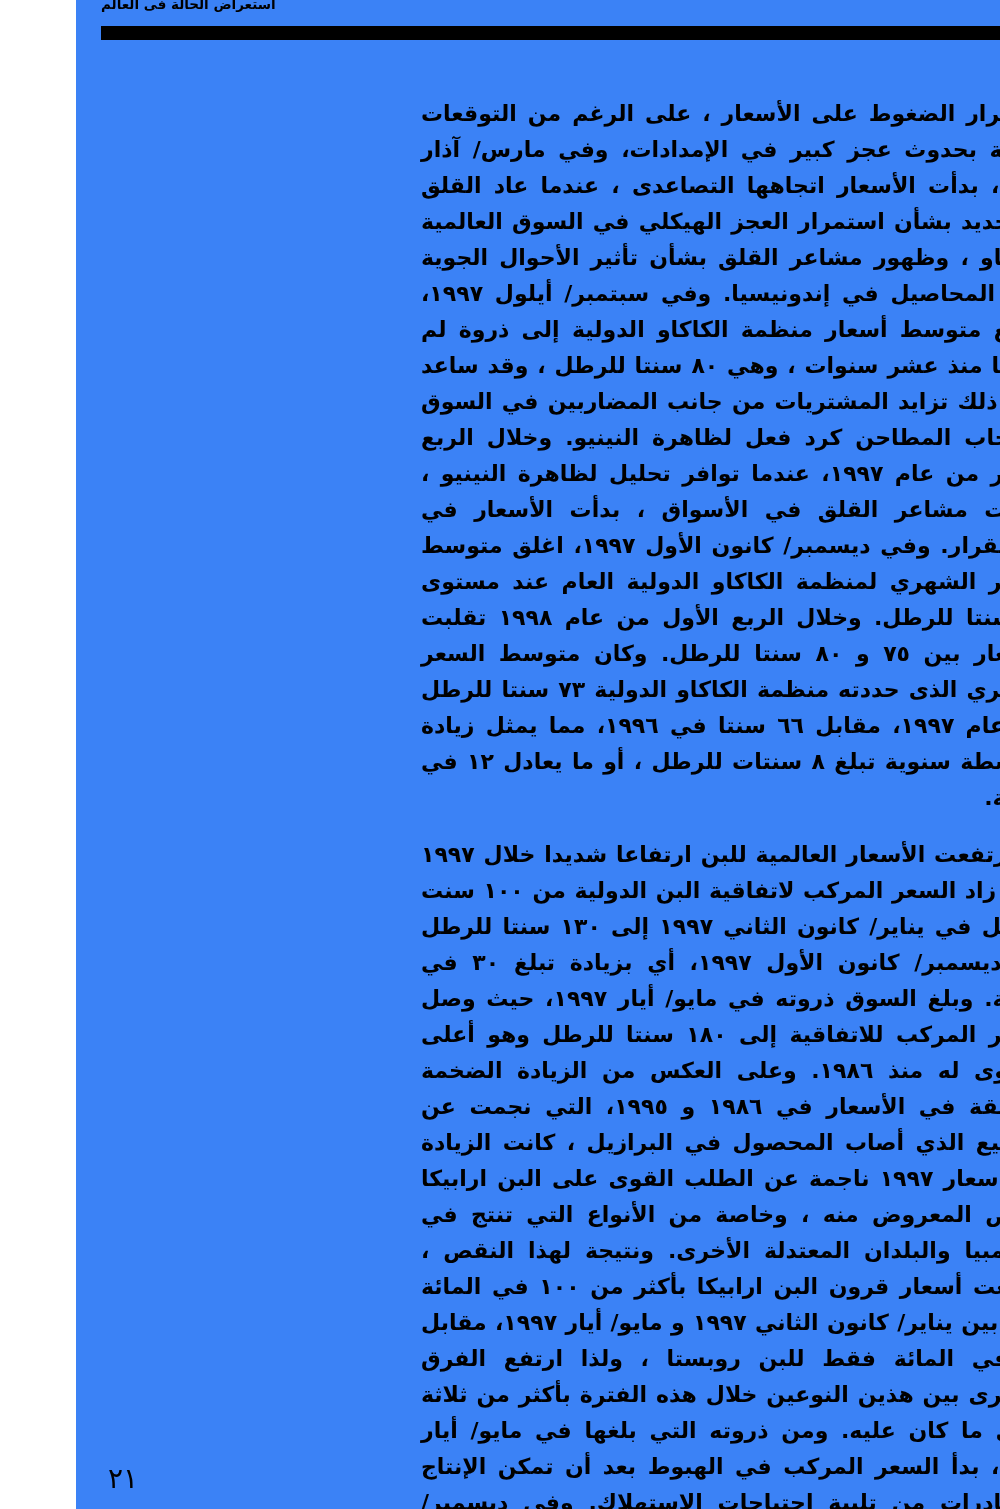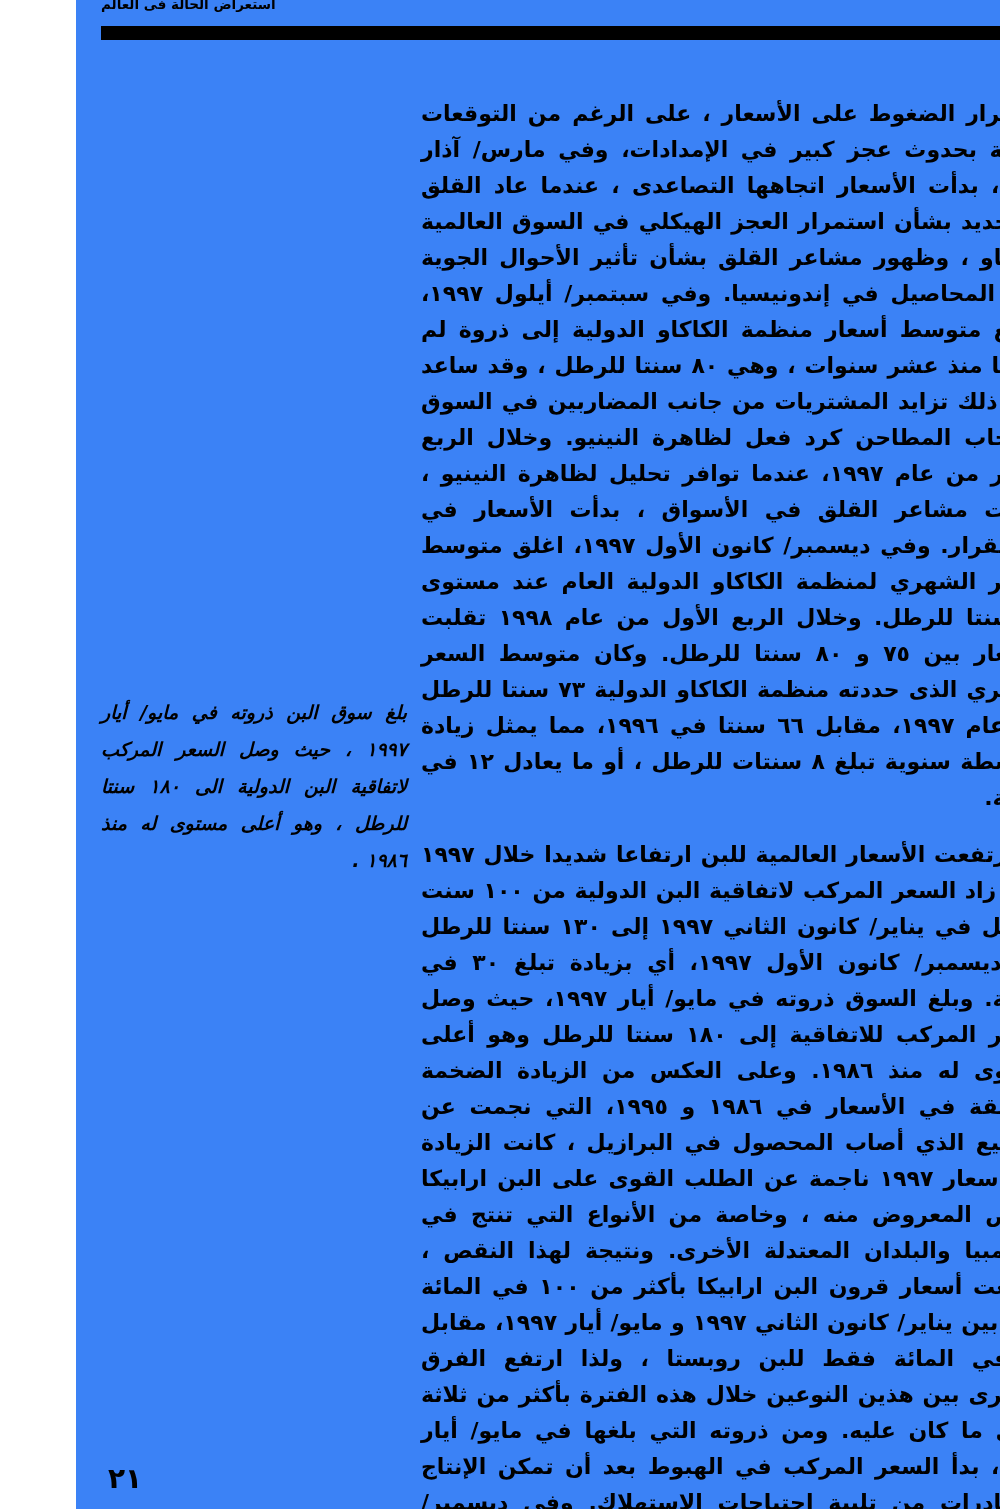--- a/index.html
+++ b/index.html
@@ -66,38 +66,37 @@
     font-size: 19px;
     font-weight: bold;
     font-style: italic;
     line-height: 37px;
   }
   .page-number {
     position: absolute;
     top: 1465px;
     left: 32px;
     font-size: 28px;
-    font-weight: bold;
+    font-weight: normal;
     line-height: 1;
   }
 </style>
 </head>
 <body>
 
 <div class="page">
 
   <div class="running-head">استعراض الحالة فى العالم</div>
 
   <div class="head-rule"></div>
 
   <div class="main-column">
 
     <p class="body-para"><span>استمرار الضغوط على الأسعار ، على الرغم من التوقعات العامة بحدوث عجز كبير في الإمدادات، وفي مارس/ آذار ١٩٩٧، بدأت الأسعار اتجاهها التصاعدى ، عندما عاد القلق من جديد بشأن استمرار العجز الهيكلي في السوق العالمية للكاكاو ، وظهور مشاعر القلق بشأن تأثير الأحوال الجوية على المحاصيل في إندونيسيا. وفي سبتمبر/ أيلول ١٩٩٧، ارتفع متوسط أسعار منظمة الكاكاو الدولية إلى ذروة لم يبلغها منذ عشر سنوات ، وهي ٨٠ سنتا للرطل ، وقد ساعد على ذلك تزايد المشتريات من جانب المضاربين في السوق وأصحاب المطاحن كرد فعل لظاهرة النينيو. وخلال الربع الأخير من عام ١٩٩٧، عندما توافر تحليل لظاهرة النينيو ، وخفت مشاعر القلق في الأسواق ، بدأت الأسعار في الاستقرار. وفي ديسمبر/ كانون الأول ١٩٩٧، اغلق متوسط السعر الشهري لمنظمة الكاكاو الدولية العام عند مستوى ٧٨ سنتا للرطل. وخلال الربع الأول من عام ١٩٩٨ تقلبت الأسعار بين ٧٥ و ٨٠ سنتا للرطل. وكان متوسط السعر الشهري الذى حددته منظمة الكاكاو الدولية ٧٣ سنتا للرطل فى عام ١٩٩٧، مقابل ٦٦ سنتا في ١٩٩٦، مما يمثل زيادة متوسطة سنوية تبلغ ٨ سنتات للرطل ، أو ما يعادل ١٢ في المائة.</span></p>
 
     <p class="body-para"><span class="bullet">●</span><span>وارتفعت الأسعار العالمية للبن ارتفاعا شديدا خلال ١٩٩٧ حيث زاد السعر المركب لاتفاقية البن الدولية من ١٠٠ سنت للرطل في يناير/ كانون الثاني ١٩٩٧ إلى ١٣٠ سنتا للرطل في ديسمبر/ كانون الأول ١٩٩٧، أي بزيادة تبلغ ٣٠ في المائة. وبلغ السوق ذروته في مايو/ أيار ١٩٩٧، حيث وصل السعر المركب للاتفاقية إلى ١٨٠ سنتا للرطل وهو أعلى مستوى له منذ ١٩٨٦. وعلى العكس من الزيادة الضخمة السابقة في الأسعار في ١٩٨٦ و ١٩٩٥، التي نجمت عن الصقيع الذي أصاب المحصول في البرازيل ، كانت الزيادة في أسعار ١٩٩٧ ناجمة عن الطلب القوى على البن ارابيكا ونقص المعروض منه ، وخاصة من الأنواع التي تنتج في كولومبيا والبلدان المعتدلة الأخرى. ونتيجة لهذا النقص ، ارتفعت أسعار قرون البن ارابيكا بأكثر من ١٠٠ في المائة فيما بين يناير/ كانون الثاني ١٩٩٧ و مايو/ أيار ١٩٩٧، مقابل ٣٩ في المائة فقط للبن روبستا ، ولذا ارتفع الفرق السعرى بين هذين النوعين خلال هذه الفترة بأكثر من ثلاثة أمثال ما كان عليه. ومن ذروته التي بلغها في مايو/ أيار ١٩٩٧، بدأ السعر المركب في الهبوط بعد أن تمكن الإنتاج والصادرات من تلبية احتياجات الاستهلاك. وفي ديسمبر/ كانون الأول ١٩٩٧، انخفض السعر إلى ١٣٠ سنتا للرطل ، وظل قريبا من هذا المستوى خلال الربع الأول من عام ١٩٩٨، ثم بدأ منذ ذلك الوقت في الانخفاض مرة أخرى ، حيث أن توقعات المحصول لموسم ١٩٩٨ تبدو مواتية ، وحصة في البرازيل حيث يتوقع انتاج محصول كبير للغاية.</span></p>
 
   </div>
 
-  <div class="margin-note">بلغ سوق البن ذروته في مايو/ أيار ١٩٩٧ ، حيث وصل السعر المركب لاتفاقية البن الدولية الى ١٨٠ سنتا للرطل ، وهو أعلى مستوى له منذ ١٩٨٦ .</div>
 
   <div class="page-number">٢١</div>
 
 </div>
 
 </body></html>

